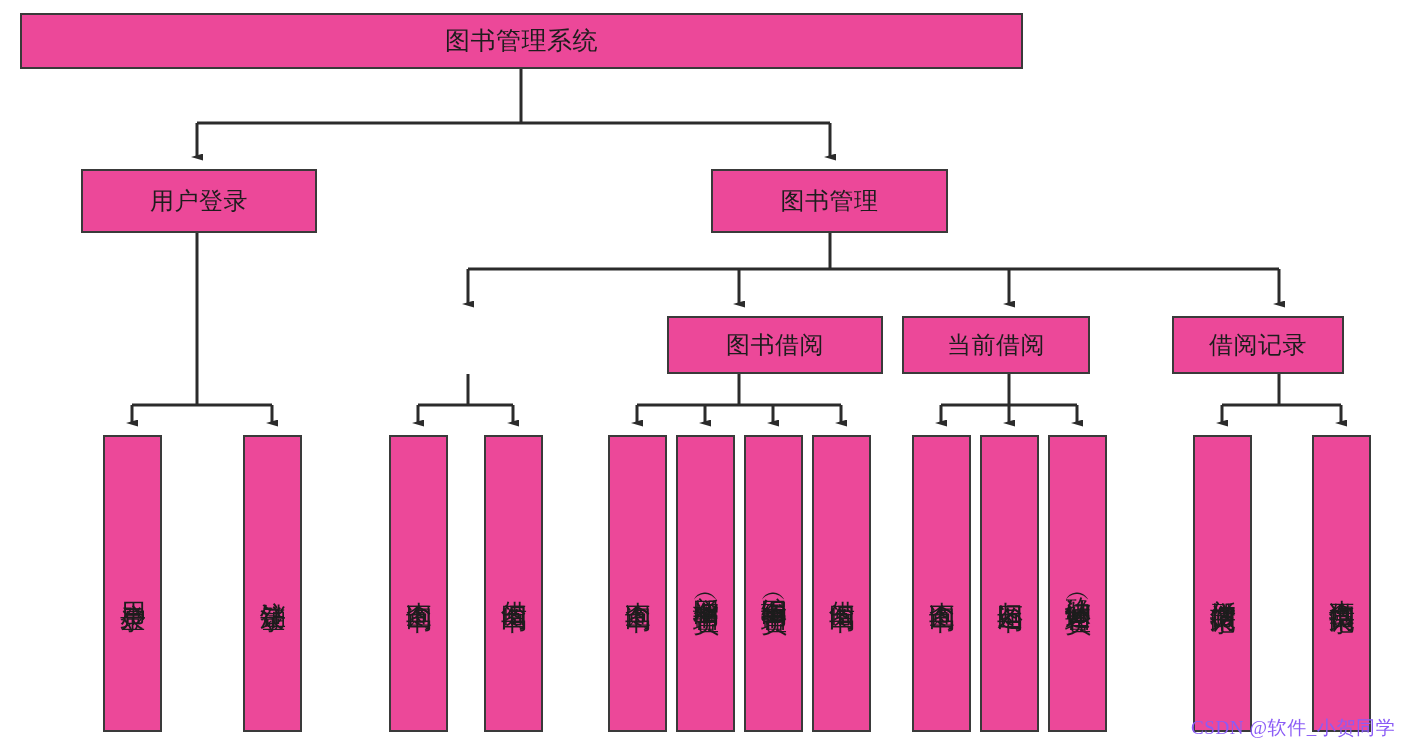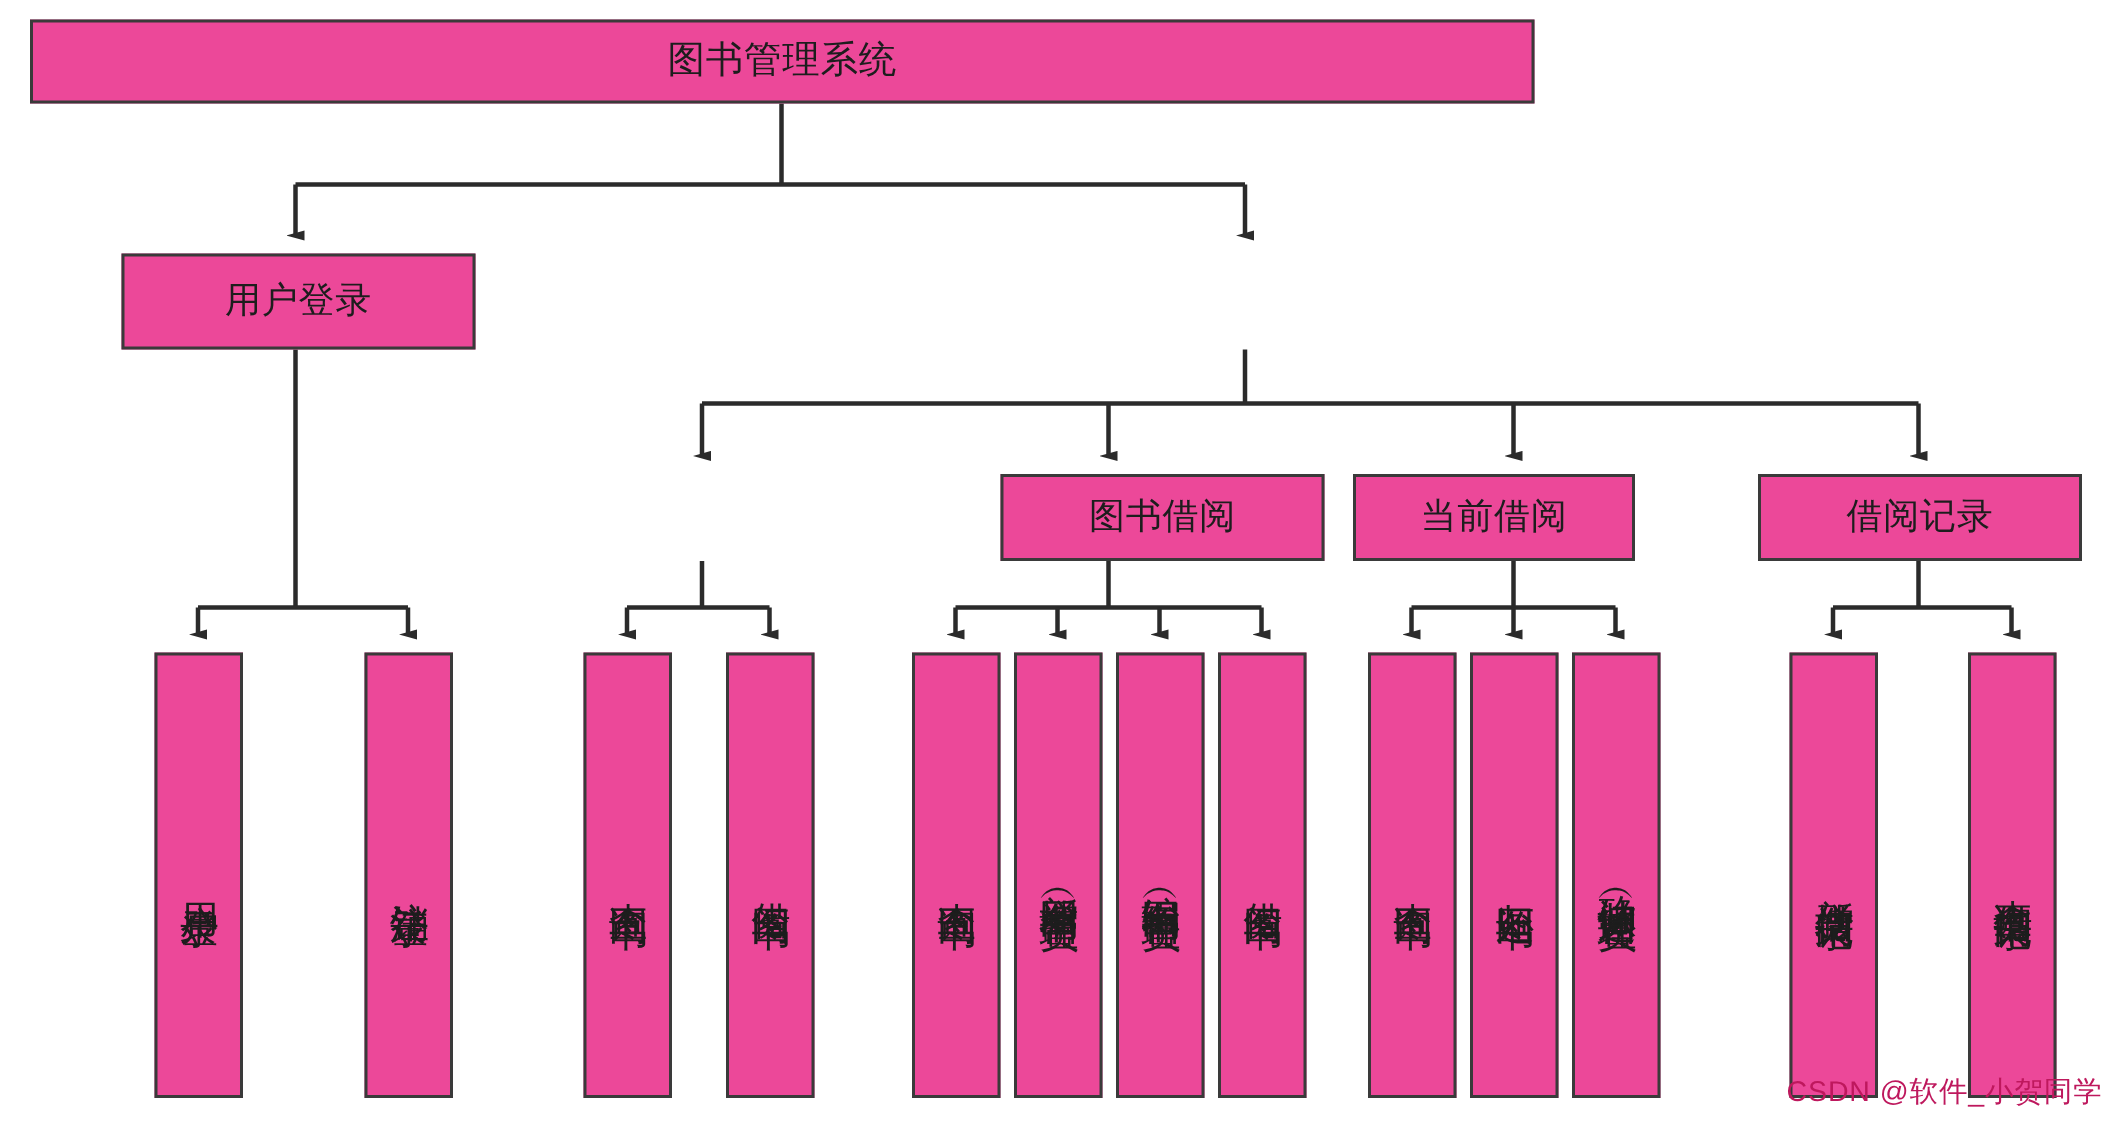--- a/index.html
+++ b/index.html
@@ -58,25 +58,25 @@
   .node.v .label {
     writing-mode: vertical-rl;
     text-orientation: upright;
     font-size: 26px;
     line-height: 1.08;
     letter-spacing: 2px;
     white-space: nowrap;
   }
   .watermark {
     position: absolute;
-    color: #be185d;
+    color: #8b5cf6;
     font-size: 19px;
     letter-spacing: 0.6px;
     white-space: nowrap;
-    font-family: Liberation Sans, sans-serif;
+    font-family: Liberation Serif, serif;
   }
 </style>
 </head>
 <body>
 
 <div id="canvas">
 
   <svg class="wires" viewBox="0 0 1405 747" xmlns="http://www.w3.org/2000/svg">
     <defs>
       <marker id="arrow" markerWidth="10" markerHeight="12" refX="3.4" refY="6" orient="auto" markerUnits="userSpaceOnUse">
@@ -128,28 +128,31 @@
     </g>
   </svg>
 
   <div class="node h root" style="left:20px; top:13px; width:1003px; height:56px;">
     <span class="label">图书管理系统</span>
   </div>
 
   <div class="node h" style="left:81px; top:169px; width:236px; height:64px;">
     <span class="label">用户登录</span>
   </div>
+  <div class="node h" style="left:711px; top:169px; width:237px; height:64px;">
+    <span class="label">图书管理</span>
+  </div>
 
   <div class="node h" style="left:632px; top:316px; width:216px; height:58px;margin-left:35px;">
     <span class="label">图书借阅</span>
   </div>
   <div class="node h" style="left:902px; top:316px; width:188px; height:58px;">
     <span class="label">当前借阅</span>
   </div>
-  <div class="node h" style="left:1172px; top:316px; width:216px; height:58px;">
+  <div class="node h" style="left:1172px; top:316px; width:172px; height:58px;">
     <span class="label">借阅记录</span>
   </div>
 
   <div class="node v" style="left:103px; top:435px; width:59px; height:297px;">
     <span class="label">用户登录</span>
   </div>
   <div class="node v" style="left:243px; top:435px; width:59px; height:297px;">
     <span class="label">注销登录</span>
   </div>
 

